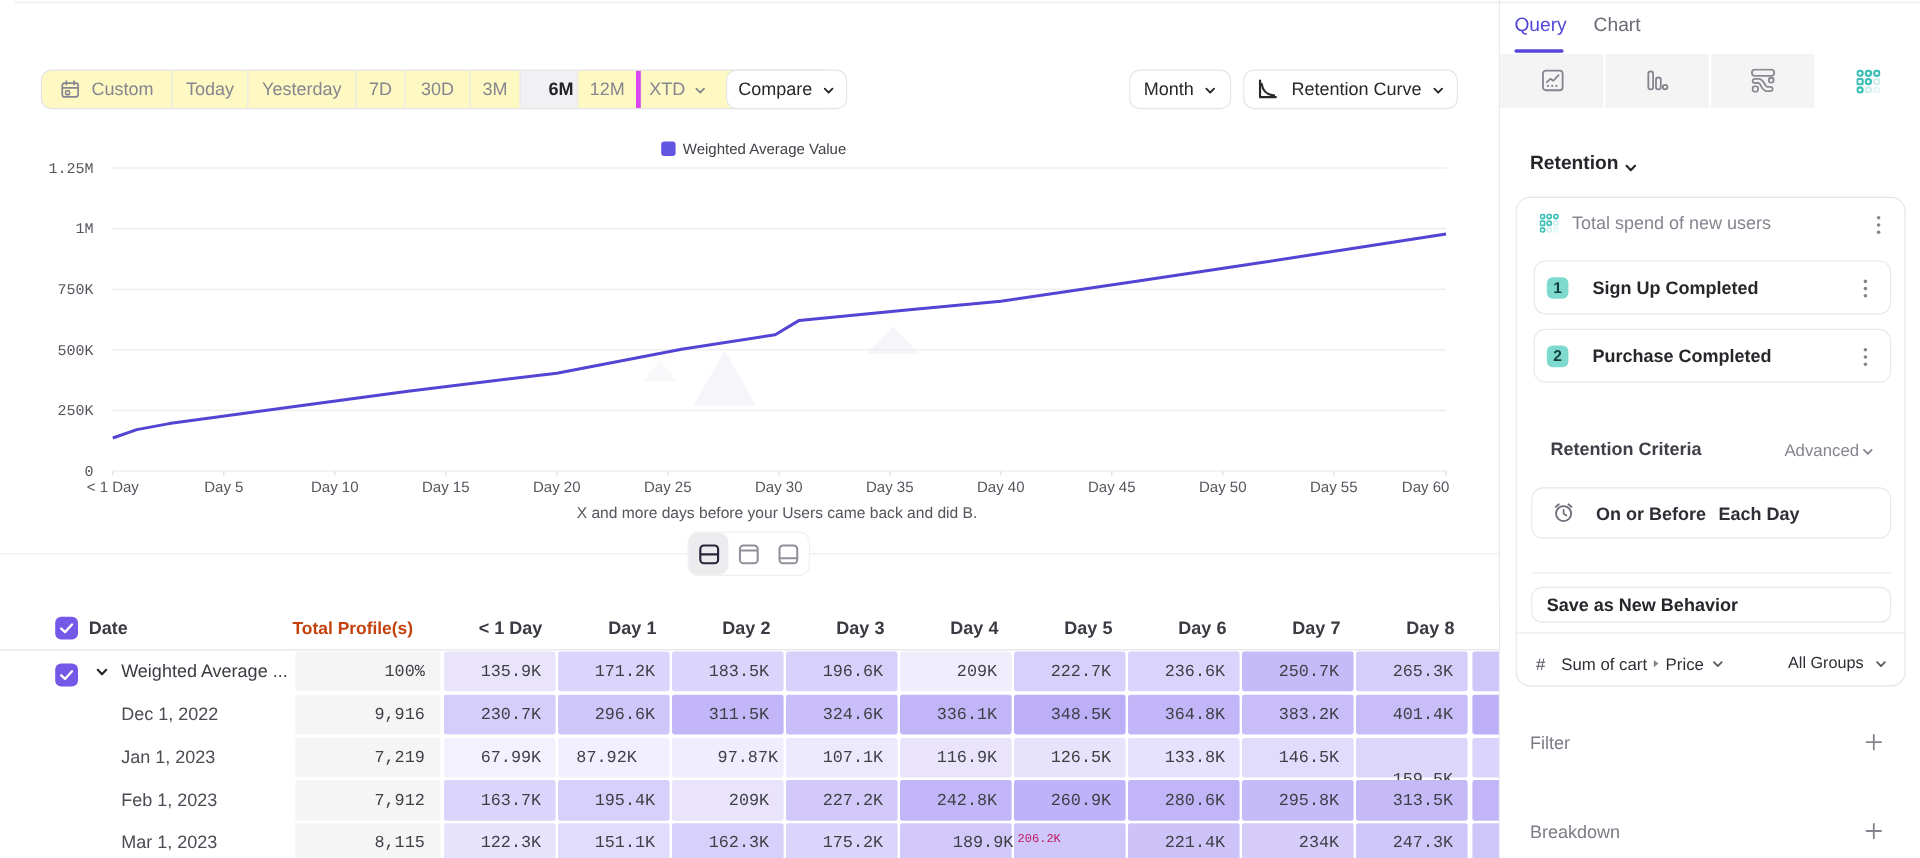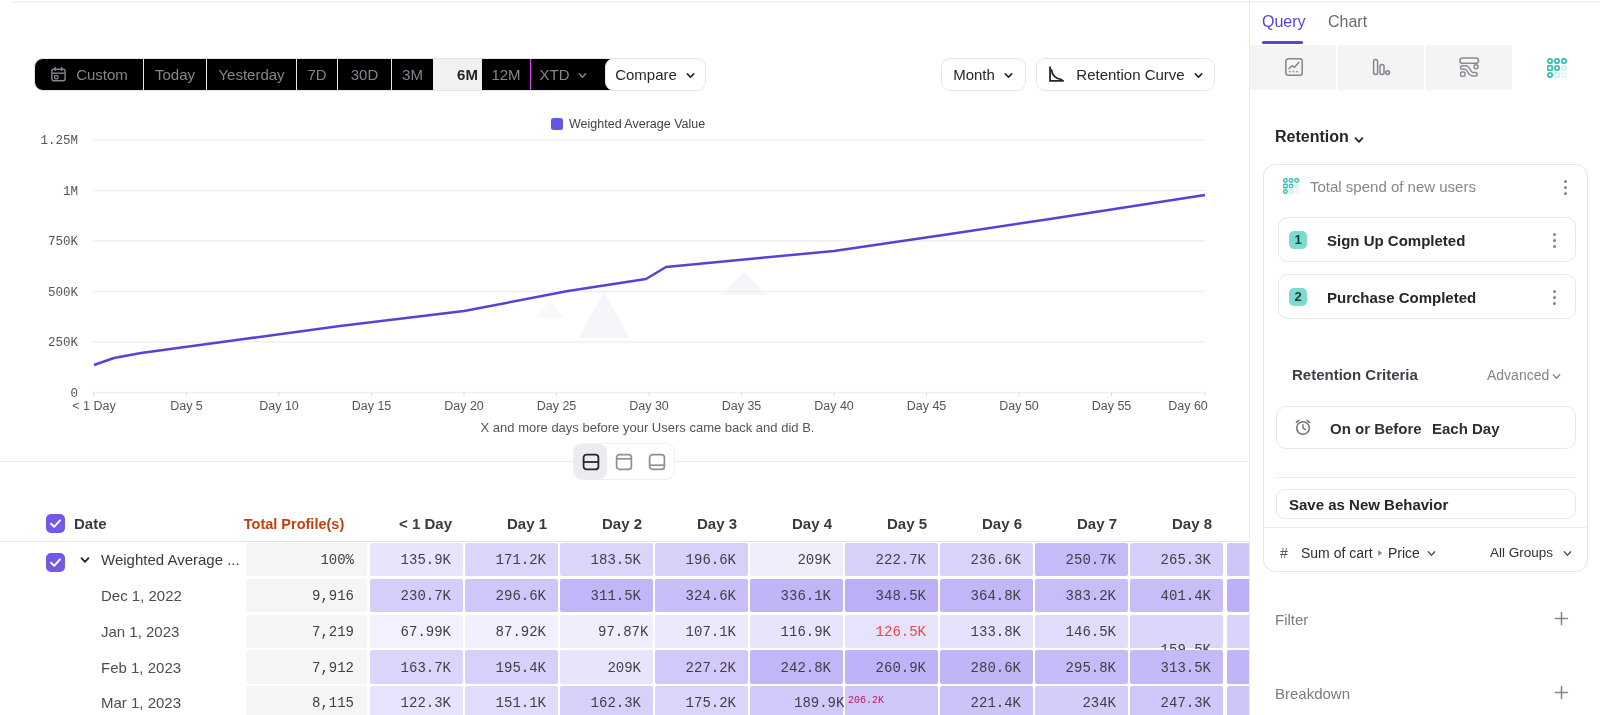--- a/index.html
+++ b/index.html
@@ -6,36 +6,36 @@
 .abs{position:absolute;}
 .mono{font-family:"Liberation Mono",monospace;}
 .btn{position:absolute;background:#fff;border:1px solid #e6e6ea;border-radius:9px;display:flex;align-items:center;justify-content:center;color:#26262b;font-size:15px;font-weight:500;}
 .seg{position:absolute;top:0;height:100%;display:flex;align-items:center;justify-content:center;color:#85858f;font-size:15px;}
 .kebab{position:absolute;width:3px;}
 .kebab i{display:block;width:3px;height:3px;border-radius:50%;background:#84848e;margin-bottom:3px;}
 </style></head><body>
 
 <div class="abs" style="left:12px;top:1px;width:1588px;height:2px;background:#f4f4f6;"></div>
 <div class="abs" style="left:1249px;top:0;width:1px;height:715px;background:#ebebee;"></div>
-<div class="abs" style="left:34px;top:58px;width:664px;height:33px;border:1px solid #e4e4e8;border-radius:9px;background:#000000;">
+<div class="abs" style="left:34px;top:58px;width:664px;height:33px;border:1px solid #e4e4e8;border-radius:9px;background:#fef9c3;">
 <div class="seg" style="left:0px;width:108px;"><svg width="17" height="17" viewBox="0 0 18 18" style="margin-right:9px">
         <rect x="2" y="3.4" width="14" height="12.2" rx="2.2" fill="none" stroke="#85858f" stroke-width="1.5"></rect>
         <line x1="2.4" y1="7.6" x2="15.6" y2="7.6" stroke="#85858f" stroke-width="1.5"></line>
         <line x1="5.6" y1="1.6" x2="5.6" y2="4.6" stroke="#85858f" stroke-width="1.5" stroke-linecap="round"></line>
         <line x1="12.4" y1="1.6" x2="12.4" y2="4.6" stroke="#85858f" stroke-width="1.5" stroke-linecap="round"></line>
         <rect x="5" y="10.2" width="3.4" height="3.4" rx="0.8" fill="none" stroke="#85858f" stroke-width="1.4"></rect>
       </svg>Custom</div>
 <div class="seg" style="left:108px;width:63px;border-left:1px solid #e9e9ed;">Today</div>
 <div class="seg" style="left:171px;width:90px;border-left:1px solid #e9e9ed;">Yesterday</div>
 <div class="seg" style="left:261px;width:41px;border-left:1px solid #e9e9ed;">7D</div>
 <div class="seg" style="left:302px;width:54px;border-left:1px solid #e9e9ed;">30D</div>
 <div class="seg" style="left:356px;width:42px;border-left:1px solid #e9e9ed;">3M</div>
 <div class="seg" style="left:398px;width:48px;background:#f1f1f3;color:#222227;font-weight:700;border-left:1px solid #e9e9ed;padding-left:20px;">6M</div>
 <div class="seg" style="left:446px;width:49px;border-left:1px solid #e9e9ed;">12M</div>
-<div class="seg" style="left:495px;width:66px;border-left:1px solid #d946ef;">XTD<svg width="11" height="11" viewBox="0 0 12 12" style="margin-left:7px;margin-top:2px">
+<div class="seg" style="left:495px;width:66px;border-left:4px solid #d946ef;">XTD<svg width="11" height="11" viewBox="0 0 12 12" style="margin-left:7px;margin-top:2px">
         <path d="M2.5 4.2 L6 7.8 L9.5 4.2" fill="none" stroke="#85858f" stroke-width="1.6" stroke-linecap="round" stroke-linejoin="round"></path>
       </svg></div>
 </div>
 <div class="btn" style="left:605px;top:58px;width:101px;height:33px;">Compare<svg width="11" height="11" viewBox="0 0 12 12" style="margin-left:8px;margin-top:2px">
       <path d="M2.5 4.2 L6 7.8 L9.5 4.2" fill="none" stroke="#26262b" stroke-width="1.7" stroke-linecap="round" stroke-linejoin="round"></path>
     </svg></div>
 <div class="btn" style="left:941px;top:58px;width:85px;height:33px;">Month<svg width="11" height="11" viewBox="0 0 12 12" style="margin-left:8px;margin-top:2px">
       <path d="M2.5 4.2 L6 7.8 L9.5 4.2" fill="none" stroke="#26262b" stroke-width="1.7" stroke-linecap="round" stroke-linejoin="round"></path>
     </svg></div>
 <div class="btn" style="left:1036px;top:58px;width:179px;height:33px;">
@@ -180,29 +180,29 @@
 <div class="abs mono" style="left:1035px;top:587.9px;width:81px;text-align:right;font-size:14px;color:#3f3f46;">383.2K</div>
 <div class="abs" style="left:1130px;top:578.8px;width:92.5px;height:33.2px;background:rgb(200,189,249);border-radius:2px;"></div>
 <div class="abs mono" style="left:1130px;top:587.9px;width:81px;text-align:right;font-size:14px;color:#3f3f46;">401.4K</div>
 <div class="abs" style="left:1227px;top:578.8px;width:22px;height:33.2px;background:rgb(189,176,248);border-radius:2px 0 0 2px;"></div>
 <div class="abs" style="left:101px;top:622.7px;font-size:15px;color:#4c4c54;">Jan 1, 2023</div>
 <div class="abs" style="left:246px;top:614.6px;width:121px;height:33.2px;background:#f5f5f6;border-radius:2px;"></div>
 <div class="abs mono" style="left:246px;top:623.7px;width:108px;text-align:right;font-size:14px;color:#3f3f46;">7,219</div>
 <div class="abs" style="left:370px;top:614.6px;width:92.5px;height:33.2px;background:rgb(243,241,254);border-radius:2px;"></div>
 <div class="abs mono" style="left:370px;top:623.7px;width:81px;text-align:right;font-size:14px;color:#3f3f46;">67.99K</div>
 <div class="abs" style="left:465px;top:614.6px;width:92.5px;height:33.2px;background:rgb(242,239,254);border-radius:2px;"></div>
-<div class="abs mono" style="left:465px;top:623.7px;width:81px;text-align:right;font-size:14px;color:#3f3f46;">87.92K</div>
+<div class="abs mono" style="left:465px;top:623.7px;width:81px;text-align:center;font-size:14px;color:#3f3f46;">87.92K</div>
 <div class="abs" style="left:560px;top:614.6px;width:92.5px;height:33.2px;background:rgb(240,238,253);border-radius:2px;"></div>
 <div class="abs mono" style="left:560px;top:623.7px;width:81px;font-size:14px;color:#3f3f46;padding-left:38px;">97.87K</div>
 <div class="abs" style="left:655px;top:614.6px;width:92.5px;height:33.2px;background:rgb(237,233,253);border-radius:2px;"></div>
 <div class="abs mono" style="left:655px;top:623.7px;width:81px;text-align:right;font-size:14px;color:#3f3f46;">107.1K</div>
 <div class="abs" style="left:750px;top:614.6px;width:92.5px;height:33.2px;background:rgb(233,228,252);border-radius:2px;"></div>
 <div class="abs mono" style="left:750px;top:623.7px;width:81px;text-align:right;font-size:14px;color:#3f3f46;">116.9K</div>
 <div class="abs" style="left:845px;top:614.6px;width:92.5px;height:33.2px;background:rgb(231,227,252);border-radius:2px;"></div>
-<div class="abs mono" style="left:845px;top:623.7px;width:81px;text-align:right;font-size:14px;color:#ef4444;">126.5K</div>
+<div class="abs mono" style="left:845px;top:623.7px;width:81px;text-align:right;font-size:14px;color:#404040;">126.5K</div>
 <div class="abs" style="left:940px;top:614.6px;width:92.5px;height:33.2px;background:rgb(230,225,252);border-radius:2px;"></div>
 <div class="abs mono" style="left:940px;top:623.7px;width:81px;text-align:right;font-size:14px;color:#3f3f46;">133.8K</div>
 <div class="abs" style="left:1035px;top:614.6px;width:92.5px;height:33.2px;background:rgb(225,219,252);border-radius:2px;"></div>
 <div class="abs mono" style="left:1035px;top:623.7px;width:81px;text-align:right;font-size:14px;color:#3f3f46;">146.5K</div>
 <div class="abs" style="left:1130px;top:614.6px;width:92.5px;height:33.2px;background:rgb(221,214,251);border-radius:2px;"></div>
 <div class="abs mono" style="left:1130px;top:642px;width:81px;text-align:right;font-size:14px;color:#3f3f46;">159.5K</div>
 <div class="abs" style="left:1227px;top:614.6px;width:22px;height:33.2px;background:rgb(218,211,251);border-radius:2px 0 0 2px;"></div>
 <div class="abs" style="left:101px;top:658.5px;font-size:15px;color:#4c4c54;">Feb 1, 2023</div>
 <div class="abs" style="left:246px;top:650.4px;width:121px;height:33.2px;background:#f5f5f6;border-radius:2px;"></div>
 <div class="abs mono" style="left:246px;top:659.5px;width:108px;text-align:right;font-size:14px;color:#3f3f46;">7,912</div>

